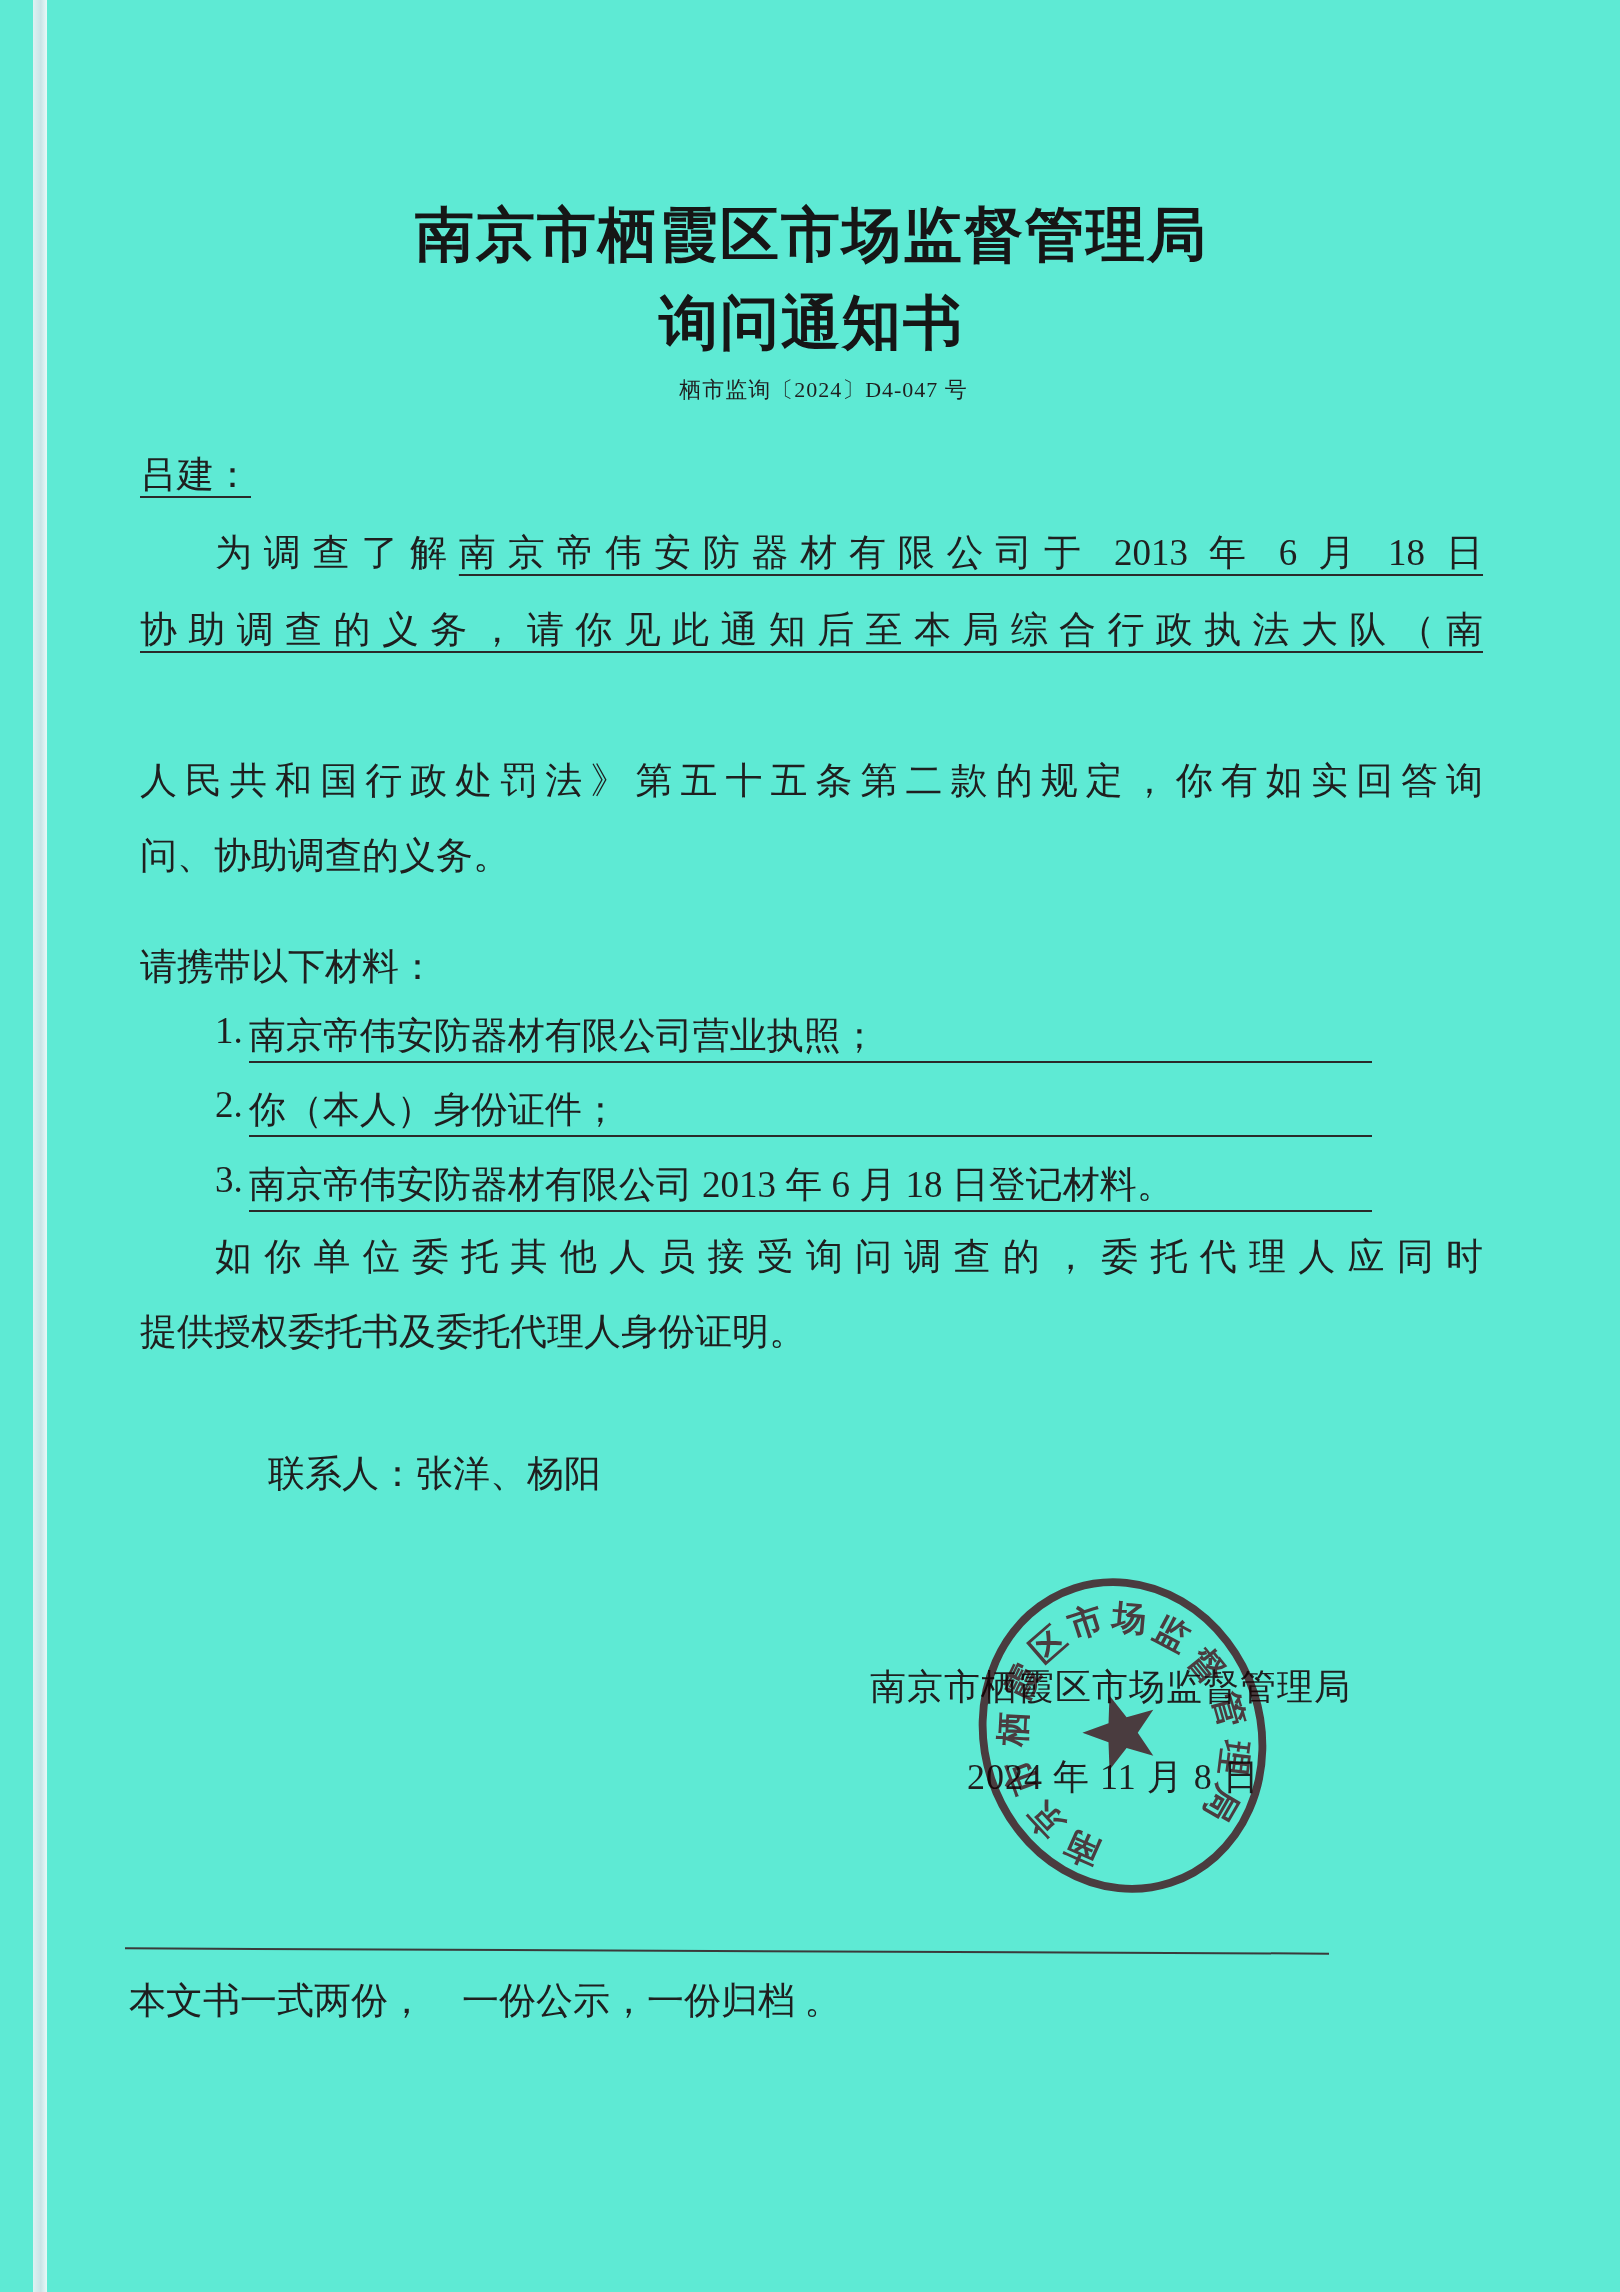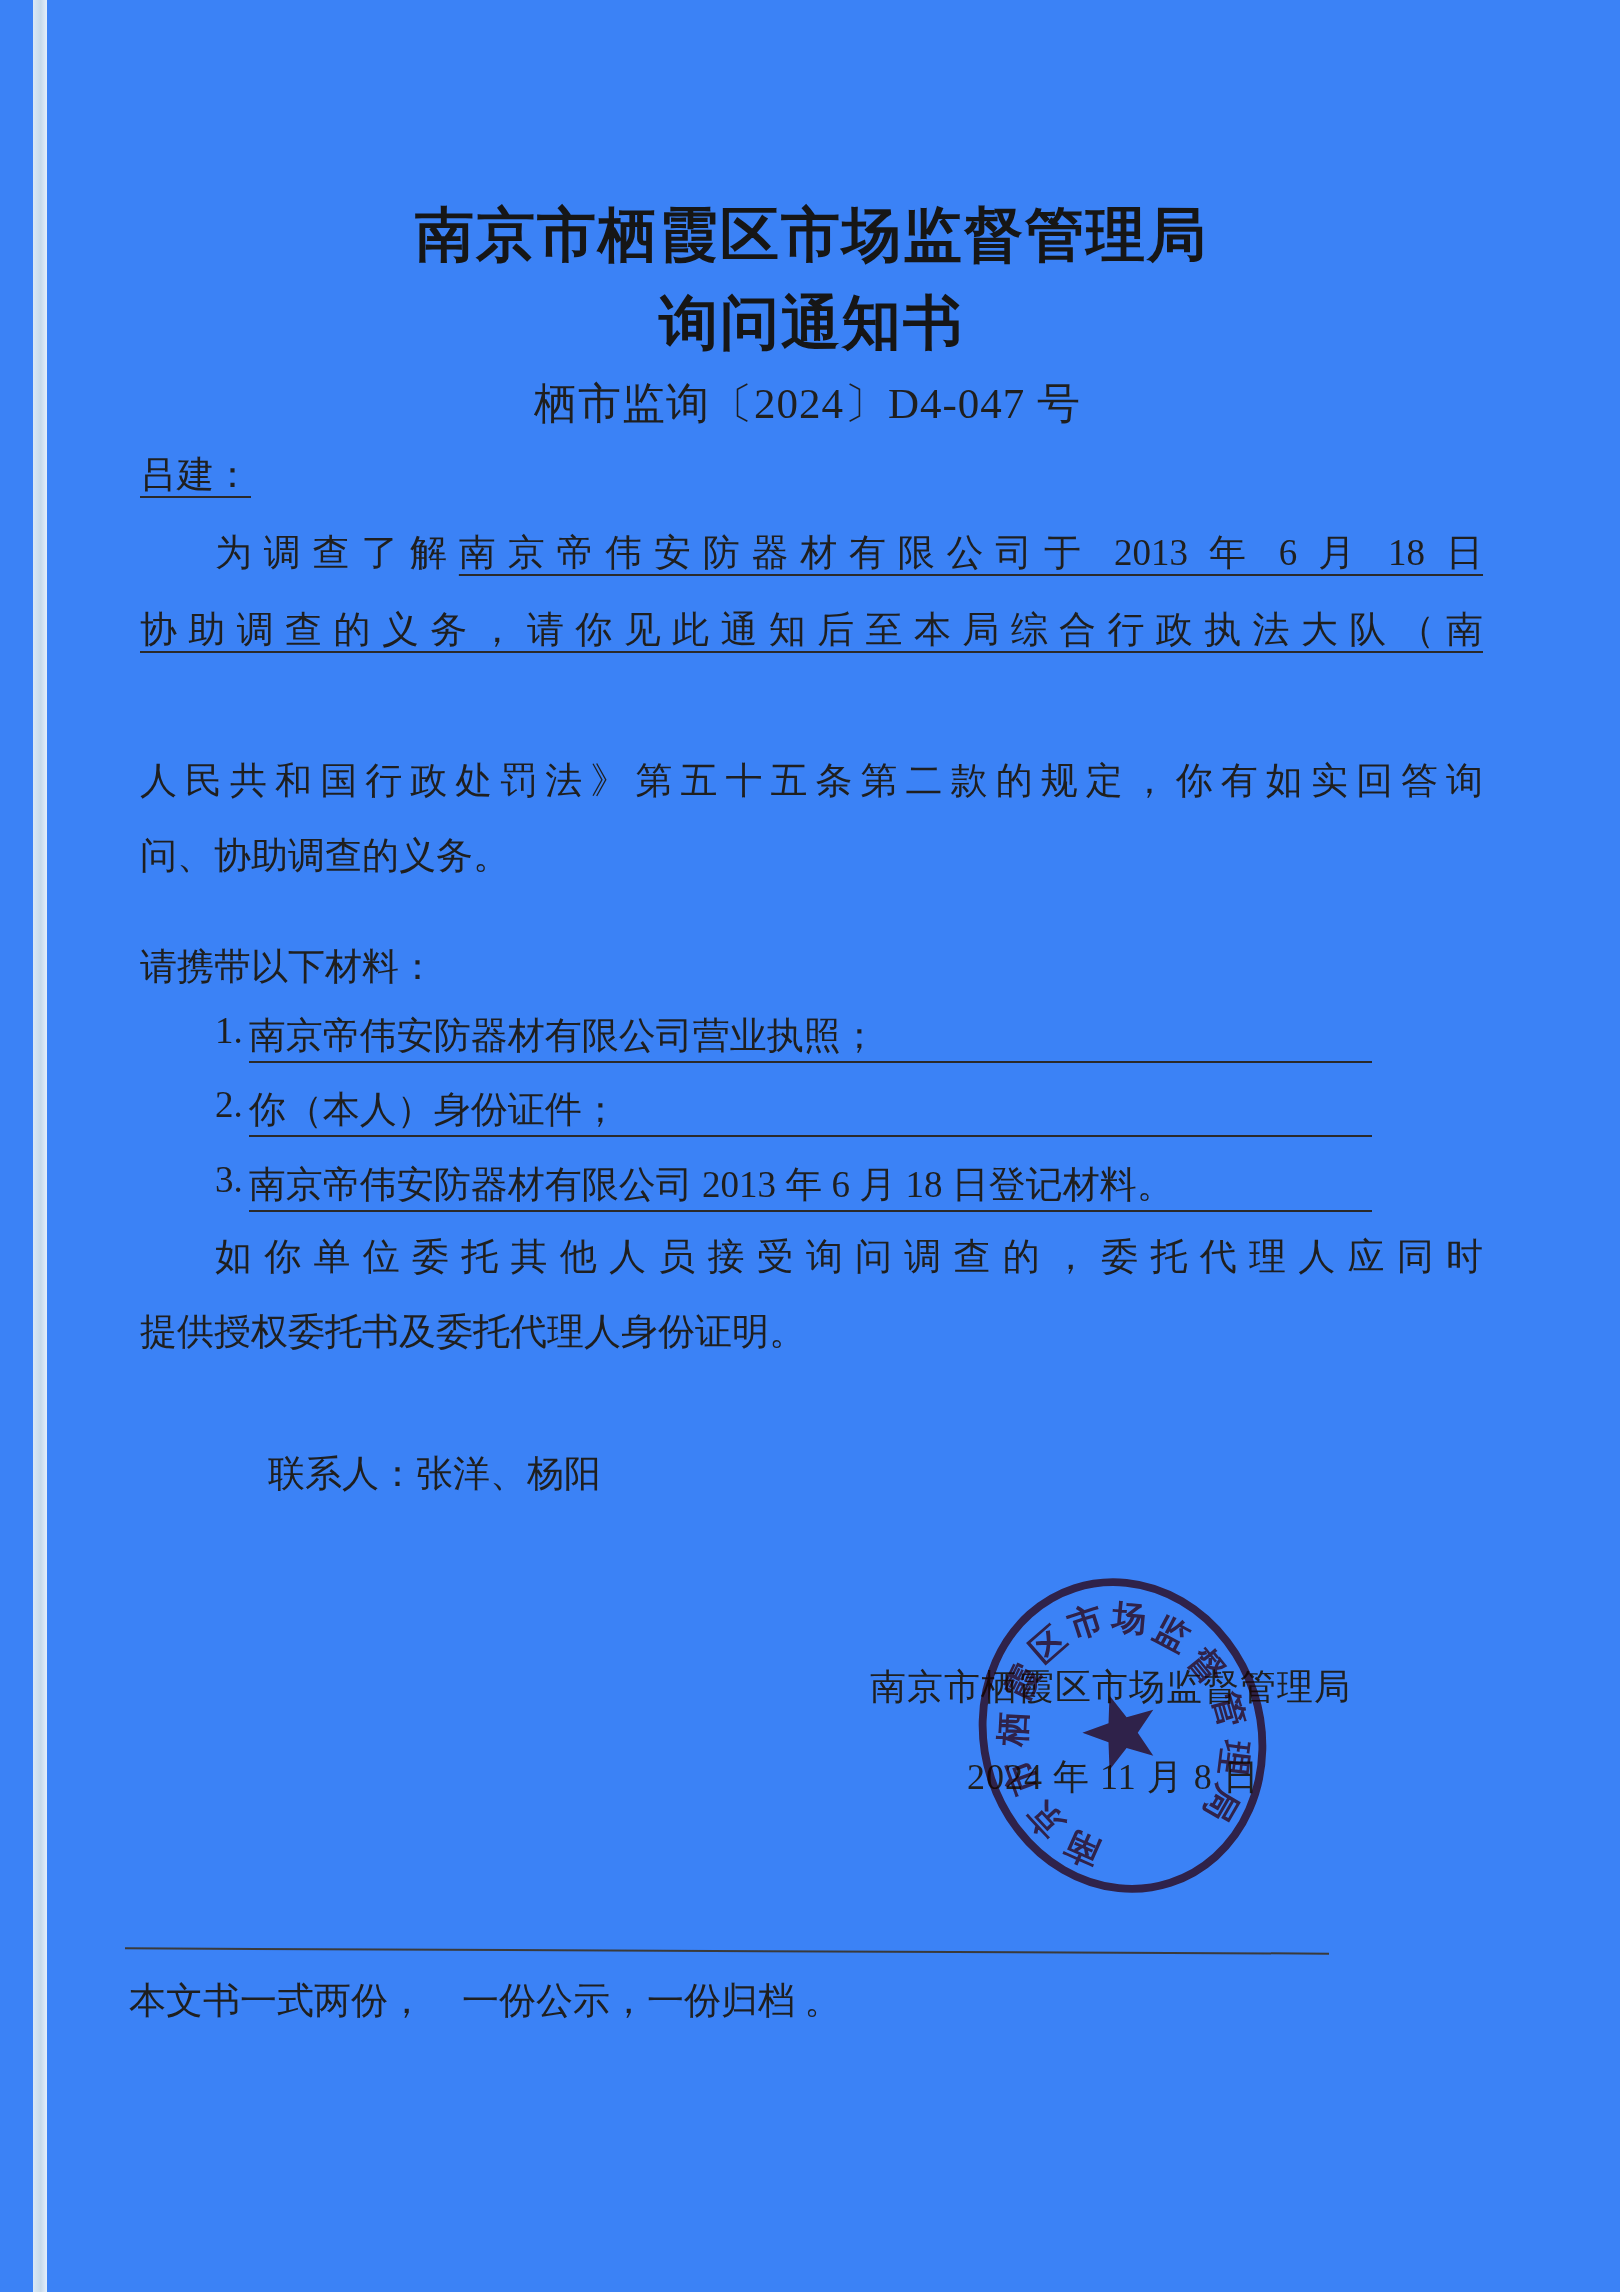--- a/index.html
+++ b/index.html
@@ -1,20 +1,20 @@
 <!DOCTYPE html>
 <html><head>
 <meta charset="utf-8">
 <style>
   html, body { margin: 0; padding: 0; background: #ffffff; }
   .page {
     position: relative;
     width: 1620px;
     height: 2293px;
-    background: #3b82f6;
+    background: #5eead4;
     overflow: hidden;
     font-family: "Liberation Serif", "DejaVu Serif", serif;
     color: #1f1f1f;
   }
   .scan-edge {
     position: absolute;
     left: 33px; top: 0;
     width: 13.7px; height: 100%;
     background: linear-gradient(to right, #eaf3f6, #d5e3e9 55%, #f7fbfc);
     opacity: .9;
@@ -33,23 +33,23 @@
     position: absolute;
     left: 140px; width: 1343px;
     text-align: center;
     font-size: 59px;
     font-weight: 700;
     letter-spacing: 2px;
     color: #161616;
   }
   .docnum {
     position: absolute;
-    left: 136px; width: 1343px;
+    left: 152px; width: 1343px;
     text-align: center;
-    font-size: 43px;
+    font-size: 22px;
     letter-spacing: 1px;
   }
   .ul {
     text-decoration: underline;
     text-decoration-thickness: 2px;
     text-decoration-color: #2a2a2a;
     text-underline-offset: 8.8px;
   }
   .item { display: flex; align-items: flex-end; height: 53px; }
   .item .num { flex: none; margin-left: 75px; margin-right: 5.9px; padding-bottom: 6.9px; }

